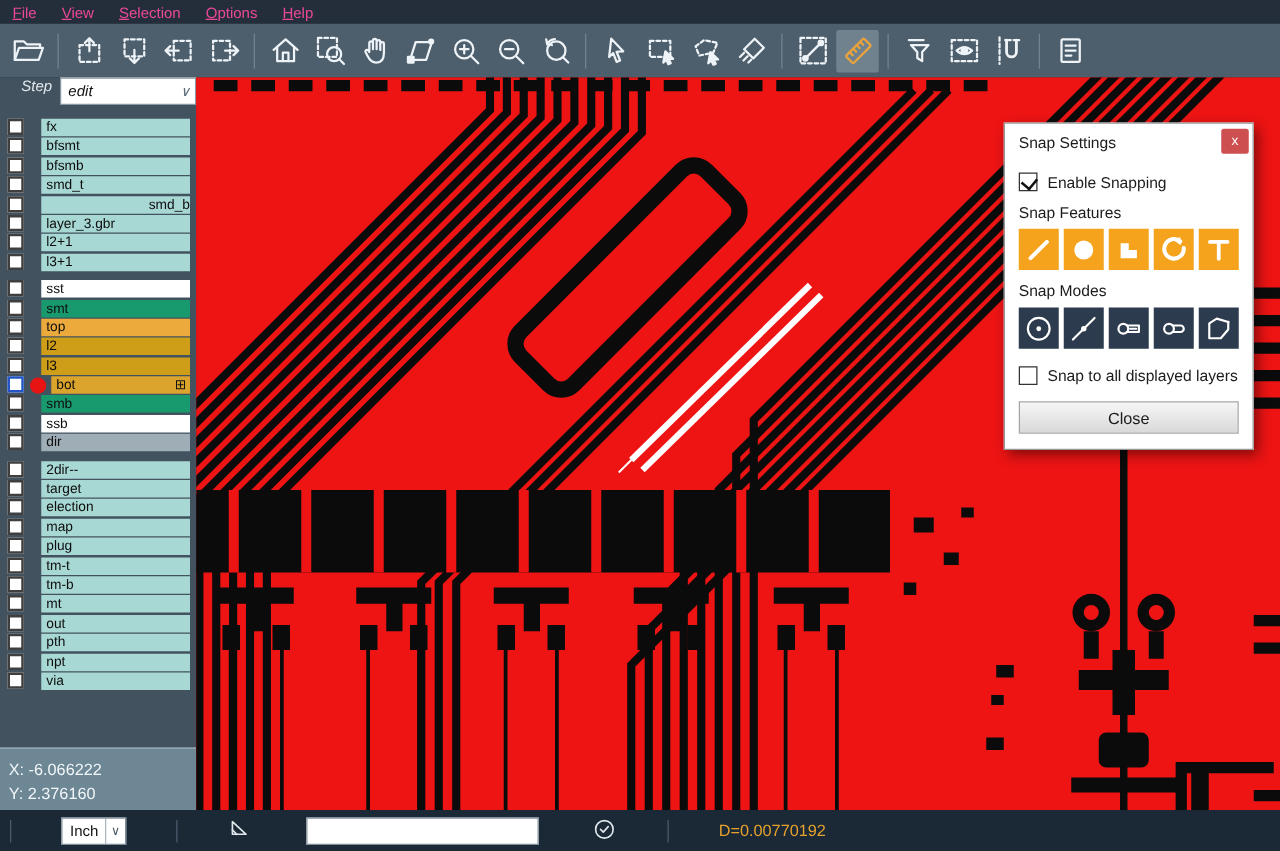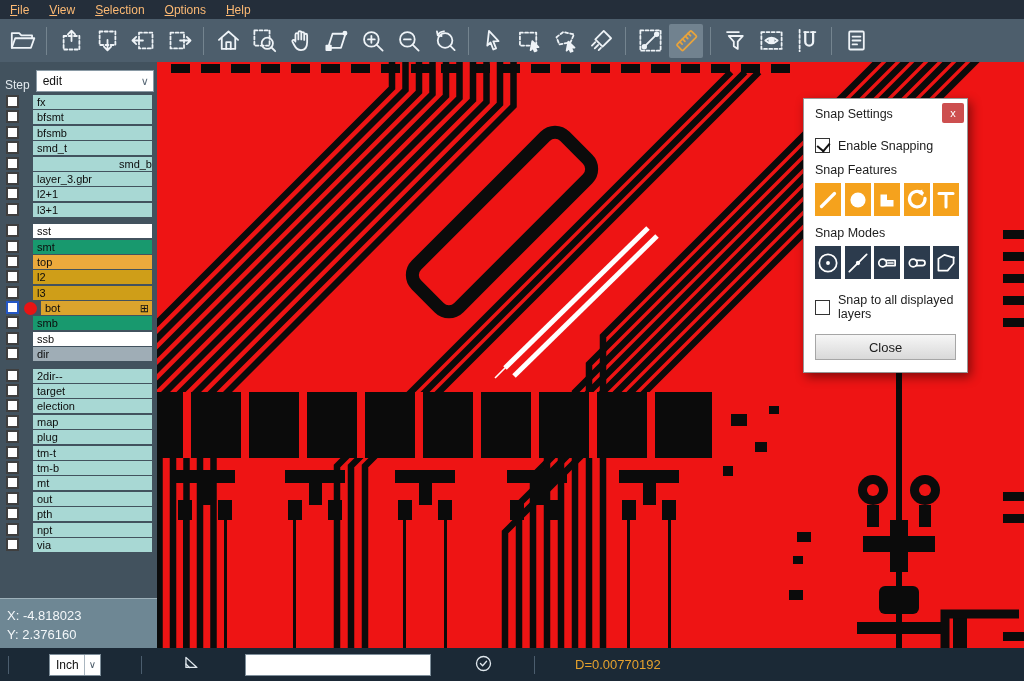--- a/index.html
+++ b/index.html
@@ -1,52 +1,52 @@
 <!DOCTYPE html>
 <html><head>
 <meta charset="utf-8">
 <style>
   html,body{margin:0;padding:0;background:#111;}
   .app{position:relative;width:1024px;height:681px;background:#1b2936;overflow:hidden;
        font-family:"Liberation Sans",sans-serif;-webkit-font-smoothing:antialiased;}
   
   .menubar{position:absolute;left:0;top:0;width:1024px;height:19px;background:#242e3a;
-           display:flex;align-items:center;color:#fdba74;font-size:12px;}
+           display:flex;align-items:center;color:#ec4899;font-size:12px;}
   .menu-item{padding:1px 10px;cursor:default;}
   .menu-item u{text-decoration:underline;}
   
   .toolbar{position:absolute;left:0;top:19px;width:1024px;height:43px;background:#4d5e6c;
            display:flex;align-items:center;padding-left:4px;box-sizing:border-box;}
   .tool{width:34px;height:34px;margin:0 1px;display:flex;align-items:center;justify-content:center;border-radius:2px;}
   .tool.active{background:#71828f;}
   .tool svg{width:27px;height:27px;stroke:#eef3f7;fill:none;stroke-width:1.6;stroke-linecap:round;stroke-linejoin:round;}
   .tool.active svg{stroke:#e8a33c;}
   .tsep{width:1px;height:28px;background:#74848f;margin:0 6px;}
   
   .sidebar{position:absolute;left:0;top:62px;width:157px;height:586px;background:#42525e;}
-  .step-row{height:30px;display:flex;align-items:flex-end;color:#e2e9ee;font-size:12px;padding-left:5px;}
+  .step-row{height:30px;display:flex;align-items:flex-start;color:#e2e9ee;font-size:12px;padding-left:17px;font-style:italic;}
   .step-select{margin-left:6px;width:118px;height:22px;background:#fff;border:1px solid #8a9aa5;
                display:flex;align-items:center;font-size:12px;color:#111;padding-left:6px;position:relative;box-sizing:border-box;}
   .step-chevron{position:absolute;right:4px;color:#5a6a78;font-size:11px;}
   .layers{margin-top:3px;}
   .layer-row{height:14px;margin-bottom:1.4px;position:relative;}
   .cb{position:absolute;left:6px;top:0;width:13px;height:13px;background:#fff;border:2px solid #3f3f3f;box-sizing:border-box;}
   .cb.active{border-color:#2457c5;}
   .layer-label{position:absolute;left:33px;top:0;width:119px;height:14px;font-size:11px;color:#0d0d0d;
                line-height:14px;padding-left:4px;box-sizing:border-box;white-space:nowrap;overflow:hidden;}
   .layer-row.is-active .layer-label{left:41px;width:111px;}
   .active-dot{position:absolute;left:24px;top:0.5px;width:13px;height:13px;border-radius:50%;background:#e81414;}
   .grid-glyph{position:absolute;right:3px;top:0;font-size:11px;line-height:14px;color:#111;}
   .group-sep{height:6px;}
   .coords{position:absolute;left:0;top:536px;width:157px;height:50px;background:#6e8794;color:#f3f7f9;
           font-size:13px;line-height:19px;padding:7px 0 0 7px;box-sizing:border-box;border-top:1px solid #9db0b9;}
   
   .canvas{position:absolute;left:157px;top:62px;width:867px;height:586px;background:#ee1414;}
   
-  .dialog{position:absolute;left:803px;top:98px;width:165px;background:#fff;border:1px solid #979797;
+  .dialog{position:absolute;left:803px;top:98px;width:200px;background:#fff;border:1px solid #979797;
           box-shadow:3px 4px 10px rgba(0,0,0,.45);color:#1c1c1c;font-size:12.5px;box-sizing:border-box;}
   .dialog-title{height:29px;display:flex;align-items:center;padding-left:11px;position:relative;}
   .dialog-close{position:absolute;right:3px;top:4px;width:22px;height:20px;background:#cd4f4f;color:#fff;
                 font-size:11px;display:flex;align-items:center;justify-content:center;border-radius:2px;cursor:default;}
   .dialog-body{padding:2px 11px 12px;}
   .check-row{display:flex;align-items:center;margin:8px 0 4px;}
   .checkbox{width:15px;height:15px;border:1.5px solid #333;background:#fff;margin-right:8px;box-sizing:border-box;
             position:relative;flex:0 0 auto;}
   .checkbox.checked::after{content:"";position:absolute;left:2.5px;top:0.5px;width:7px;height:9px;
             border:solid #111;border-width:0 2px 2px 0;transform:rotate(40deg);}
@@ -358,21 +358,21 @@
         <div class="layer-row">
           <div class="cb"></div>
           <div class="layer-label" style="background: rgb(168, 216, 212);">npt</div>
         </div>
         <div class="layer-row">
           <div class="cb"></div>
           <div class="layer-label" style="background: rgb(168, 216, 212);">via</div>
         </div>
       </div>
     <div class="coords">
-      <div>X: -4.818023</div>
+      <div>X: -6.066222</div>
       <div>Y: 2.376160</div>
     </div>
   </div>
 
   <svg class="canvas" viewBox="0 0 867 586" preserveAspectRatio="none">
     <rect x="0" y="0" width="867" height="586" fill="#ee1414"></rect>
 
     <g fill="#0b0b0b">
       <rect x="14" y="2" width="19" height="9"></rect>
         <rect x="44" y="2" width="19" height="9"></rect>

